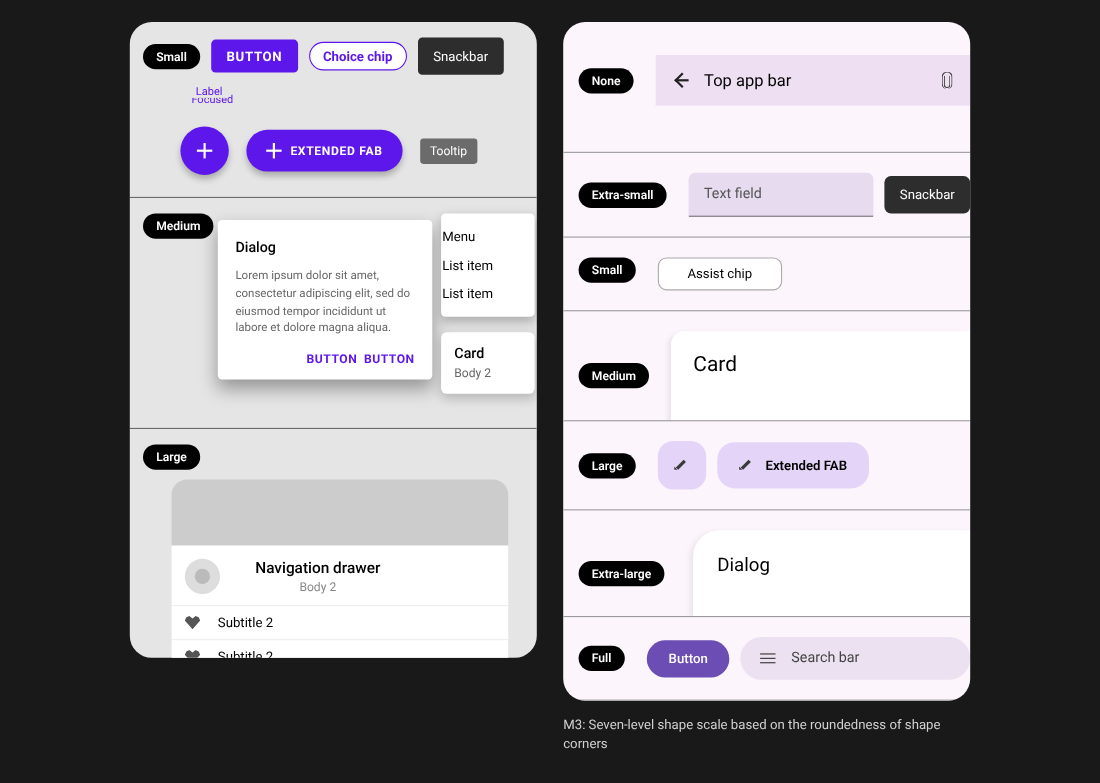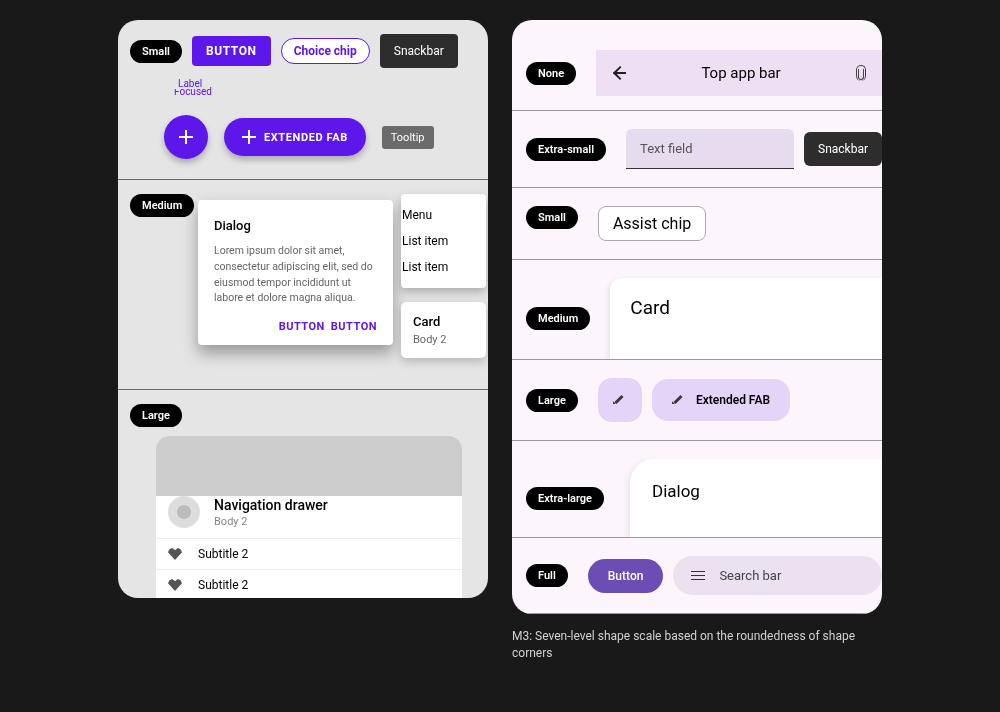--- a/index.html
+++ b/index.html
@@ -208,22 +208,23 @@
   }
   .drawer {
     background: #fff;
     margin: 0 26px;
     border-radius: 0 0 0 0;
     overflow: hidden;
   }
   .drawer-head {
     display: flex;
     align-items: center;
-    gap: 14px;
-    padding: 0 12px 10px 12px;
+    gap: 32px;
+    padding: 12px 12px 10px 12px;
+    text-align: center;
   }
   .avatar {
     width: 32px; height: 32px;
     background: #ddd; border-radius: 50%;
     position: relative;
   }
   .avatar::after {
     content: "";
     position: absolute;
     width: 14px; height: 14px;
@@ -298,22 +299,22 @@
     border-bottom: 1px solid #333;
     padding: 12px 14px;
     font-size: 13px;
     color: #555;
     border-radius: 6px 6px 0 0;
     flex: 1;
   }
   .assist-chip {
     border: 1px solid #aaa;
     border-radius: 8px;
-    padding: 7px 14px;
-    font-size: 16px;
+    padding: 7px 26px;
+    font-size: 12px;
     background: #fff;
   }
   .rich-tooltip {
     background: #e7dbef;
     border-radius: 10px 0 0 10px;
     padding: 10px 12px;
     font-size: 10px;
     color: #555;
     width: 145px;
     line-height: 1.4;
@@ -400,21 +401,21 @@
     content: "";
     position: absolute;
     width: 14px; height: 1.5px;
     background: #333;
     left: 0;
   }
   .menu-icon::before { top: 0; }
   .menu-icon span   { top: 4px; display: block; }
   .menu-icon::after { top: 8px; }
   .m3 .section { padding: 18px 0 18px 14px; overflow: hidden; }
-  .m3 .section.none { padding-top: 30px; padding-bottom: 14px; text-align: center; }
+  .m3 .section.none { padding-top: 30px; padding-bottom: 42px; }
 </style>
 </head>
 <body>
 
 <div class="column">
   <div class="panel">
 
     <div class="section">
       <div class="row">
         <span class="pill">Small</span>

